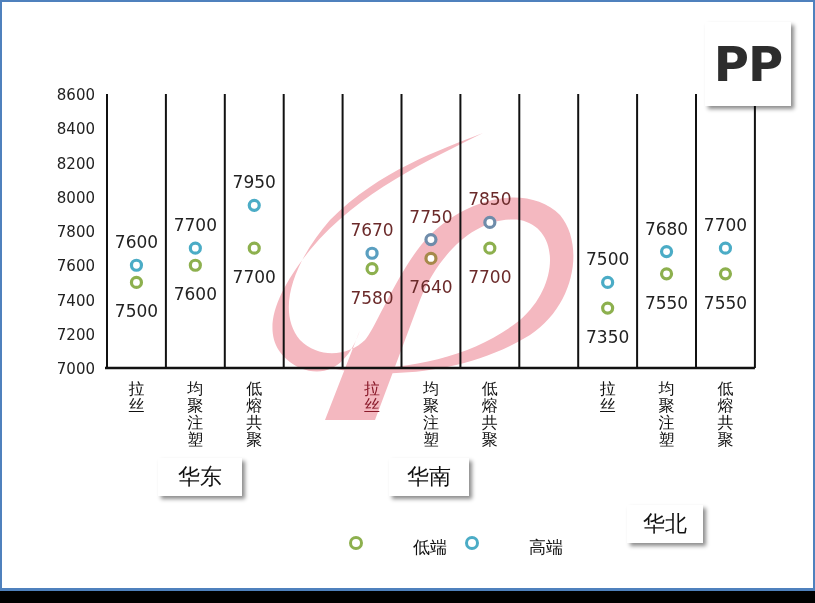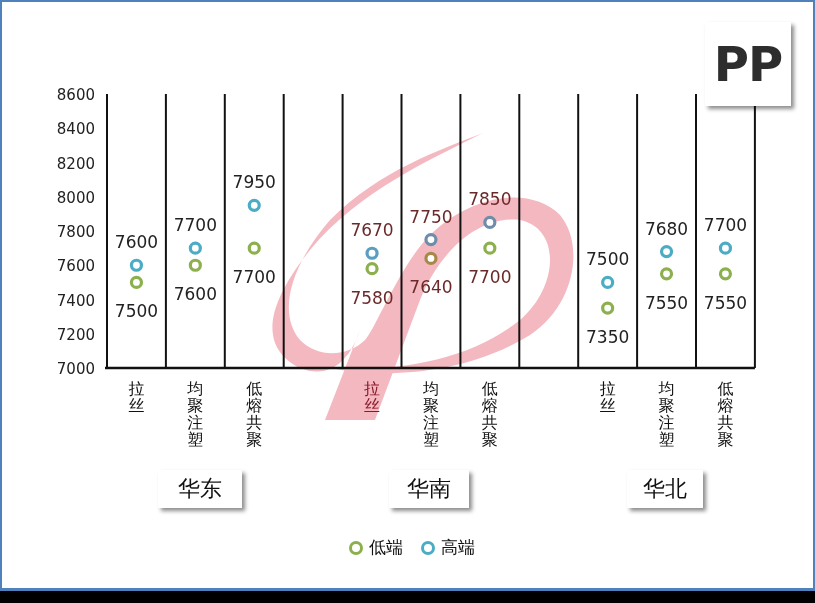--- a/index.html
+++ b/index.html
@@ -1,22 +1,22 @@
 <!DOCTYPE html>
 <html><head>
 <meta charset="utf-8">
 <style>
   html,body{margin:0;padding:0;}
   body{width:815px;height:603px;background:#000;position:relative;overflow:hidden;font-family:"DejaVu Sans",sans-serif;}
   #frame{position:absolute;left:0;top:0;width:811px;height:586px;background:#fff;border:2px solid #4f81bd;border-bottom:3px solid #4f81bd;}
   #chart{position:absolute;left:0;top:0;}
   .pp-box{position:absolute;left:705px;top:22px;width:86px;height:84px;background:#fff;box-shadow:3px 3px 4px rgba(0,0,0,0.45);display:flex;align-items:center;justify-content:center;font-family:"DejaVu Sans",sans-serif;font-weight:bold;font-size:48px;color:#2d2d2d;letter-spacing:-1px;}
-  .region-box{position:absolute;top:470px;height:38px;background:#fff;box-shadow:3px 3px 4px rgba(0,0,0,0.45);display:flex;align-items:center;justify-content:center;font-size:22px;color:#111;font-family:"DejaVu Sans",sans-serif;}
+  .region-box{position:absolute;top:458px;height:38px;background:#fff;box-shadow:3px 3px 4px rgba(0,0,0,0.45);display:flex;align-items:center;justify-content:center;font-size:22px;color:#111;font-family:"DejaVu Sans",sans-serif;}
   .legend{position:absolute;top:536px;left:349px;display:flex;align-items:center;font-size:17px;color:#111;}
-  .legend-item{display:flex;align-items:center;margin-right:18px;}
+  .legend-item{display:flex;margin-right:18px;gap:44px;}
   .legend-dot{width:8px;height:8px;border-radius:50%;border:3px solid;margin-right:6px;}
   .cat-label{position:absolute;top:380px;width:20px;font-size:16px;line-height:17px;color:#111;text-align:center;}
 </style>
 </head>
 <body>
 
 <div id="frame"></div>
 
 <svg id="chart" width="815" height="603">
 
@@ -85,21 +85,21 @@
       <text x="725.45" y="231.125" text-anchor="middle" font-size="17" fill="#222" font-family="DejaVu Sans, sans-serif">7700</text>
       <text x="725.45" y="308.8125" text-anchor="middle" font-size="17" fill="#222" font-family="DejaVu Sans, sans-serif">7550</text>
     </g>
 </svg>
 
 <div class="pp-box">PP</div>
 
 <div id="region-boxes">
     <div class="region-box" style="left: 158px; width: 84px;">华东</div>
     <div class="region-box" style="left: 389px; width: 80px; text-align: right;">华南</div>
-    <div class="region-box" style="left: 627px; width: 76px;">华北</div>
+    <div class="region-box" style="left: 627px; width: 76px; margin-top: 47px;">华北</div>
   </div>
 <div id="cat-labels">
     <div class="cat-label" style="left: 126.45px; text-decoration: none;">拉<br>丝</div>
     <div class="cat-label" style="left: 185.35px;">均<br>聚<br>注<br>塑</div>
     <div class="cat-label" style="left: 244.25px;">低<br>熔<br>共<br>聚</div>
     <div class="cat-label" style="left: 362.05px; color: rgb(138, 26, 42); text-decoration: none;">拉<br>丝</div>
     <div class="cat-label" style="left: 420.95px;">均<br>聚<br>注<br>塑</div>
     <div class="cat-label" style="left: 479.85px;">低<br>熔<br>共<br>聚</div>
     <div class="cat-label" style="left: 597.65px; text-decoration: none;">拉<br>丝</div>
     <div class="cat-label" style="left: 656.55px;">均<br>聚<br>注<br>塑</div>

